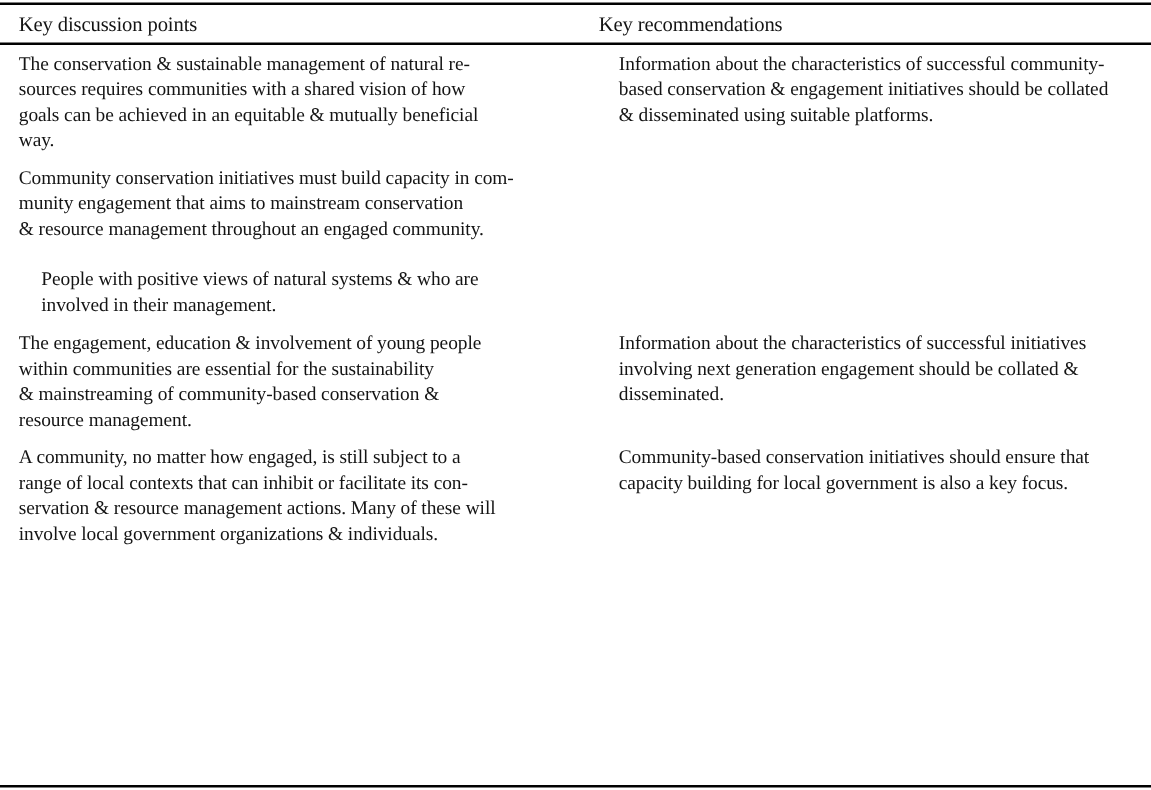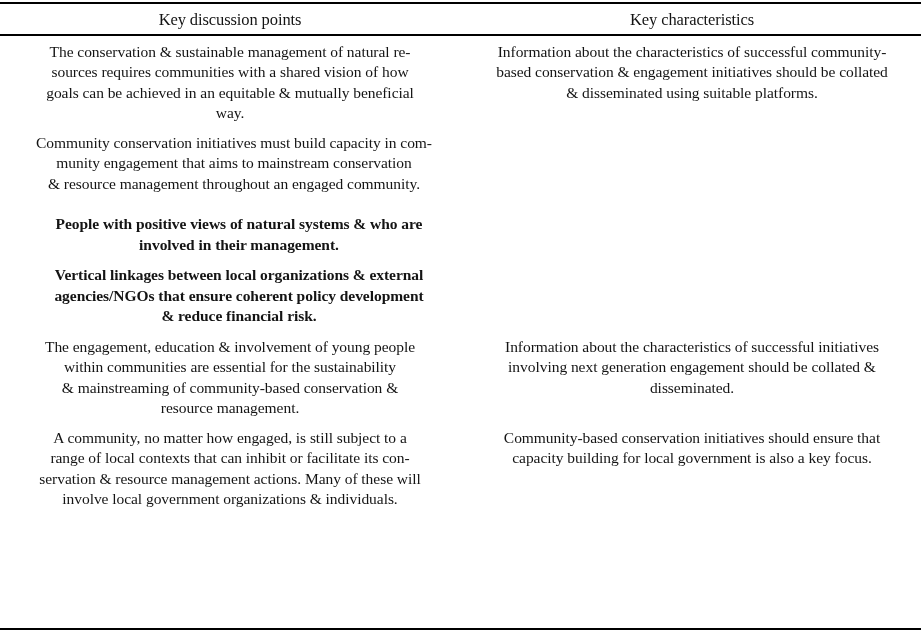--- a/index.html
+++ b/index.html
@@ -31,71 +31,70 @@
   .rule-bottom {
     position: absolute;
     left: 0;
     right: 0;
     bottom: 2px;
     height: 2px;
   }
   .grid2 {
     display: grid;
     grid-template-columns: 464px 1fr;
-    padding-left: 2px;
+    padding-left: 15px;
     padding-right: 3px;
-    text-align: center;
   }
   .header-row {
     padding-top: 6px;
     padding-bottom: 5px;
   }
   .header-cell {
     font-size: 16.5px;
     line-height: 19px;
     letter-spacing: -0.1px;
   }
   .tbody {
     padding-top: 6px;
   }
   .trow {
     margin-bottom: 9px;
+    gap: 16px;
   }
   .trow.row3 {
     margin-bottom: 10px;
   }
   .celltext {
     font-size: 15.5px;
     line-height: 20.5px;
     letter-spacing: -0.05px;
     white-space: pre-line;
     margin: 0;
   }
   .cell-left {
     padding-right: 8px;
   }
   .subpoint {
     margin-top: 10px;
     padding-left: 18px;
-    font-weight: bold;
   }
   .subpoint.first {
     margin-top: 11px;
   }
 </style>
 </head>
 <body>
 
 <div class="page">
 
   <div class="rule rule-top"></div>
 
   <div class="grid2 header-row">
     <div class="header-cell cell-left">Key discussion points</div>
-    <div class="header-cell">Key characteristics</div>
+    <div class="header-cell">Key recommendations</div>
   </div>
 
   <div class="rule rule-header"></div>
 
   <div class="tbody">
 
     <div class="grid2 trow">
       <div class="cell-left">
         <p class="celltext">The conservation &amp; sustainable management of natural re-
 sources requires communities with a shared vision of how
@@ -114,23 +113,20 @@
         <p class="celltext">Community conservation initiatives must build capacity in com-
 munity engagement that aims to mainstream conservation
 &amp; resource management throughout an engaged community.</p>
       </div>
     </div>
 
     <div class="grid2 trow row3">
       <div class="cell-left">
         <p class="celltext subpoint first">People with positive views of natural systems &amp; who are
 involved in their management.</p>
-        <p class="celltext subpoint">Vertical linkages between local organizations &amp; external
-agencies/NGOs that ensure coherent policy development
-&amp; reduce financial risk.</p>
       </div>
     </div>
 
     <div class="grid2 trow">
       <div class="cell-left">
         <p class="celltext">The engagement, education &amp; involvement of young people
 within communities are essential for the sustainability
 &amp; mainstreaming of community-based conservation &amp;
 resource management.</p>
       </div>

